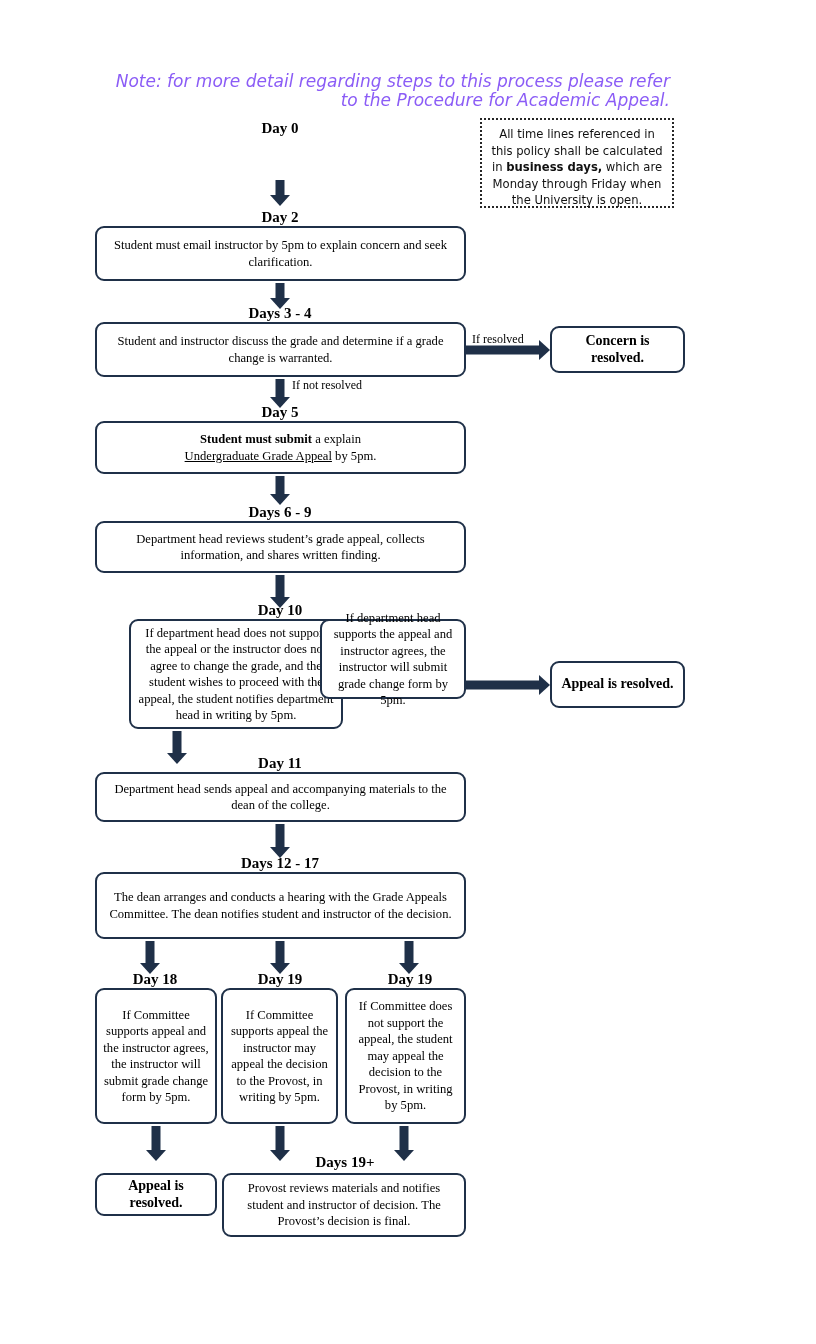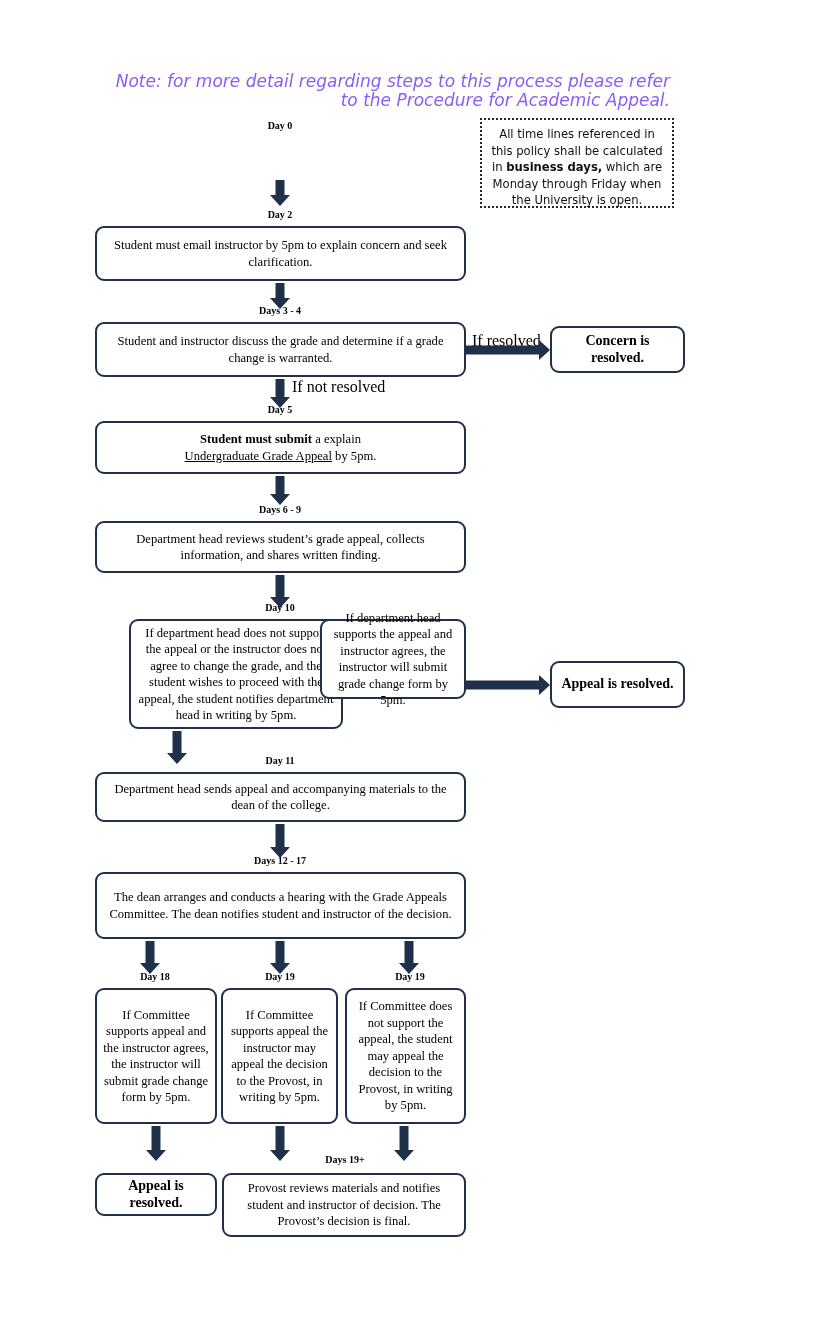--- a/index.html
+++ b/index.html
@@ -89,30 +89,30 @@
   .box.bold { font-weight: bold; font-size: 14px; }
   .box .u { text-decoration: underline; }
   .box .b { font-weight: bold; }
 
   
   .daylabel {
     position: absolute;
     text-align: center;
     font-family: "Liberation Serif", serif;
     font-weight: bold;
-    font-size: 10px;
+    font-size: 15px;
     color: #000000;
     white-space: nowrap;
   }
 
   
   .edgelabel {
     position: absolute;
     font-family: "Liberation Serif", serif;
-    font-size: 16px;
+    font-size: 12px;
     color: #000000;
     white-space: nowrap;
   }
 
   
   .arrow-down {
     position: absolute;
     width: 0; height: 0;
   }
   .arrow-down .shaft {

